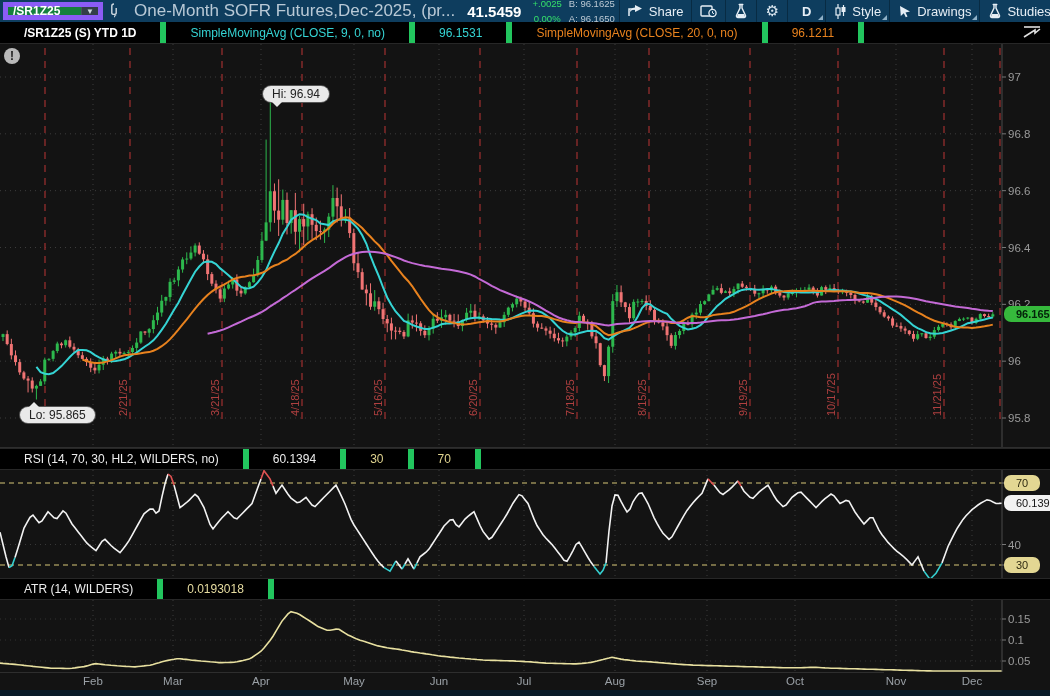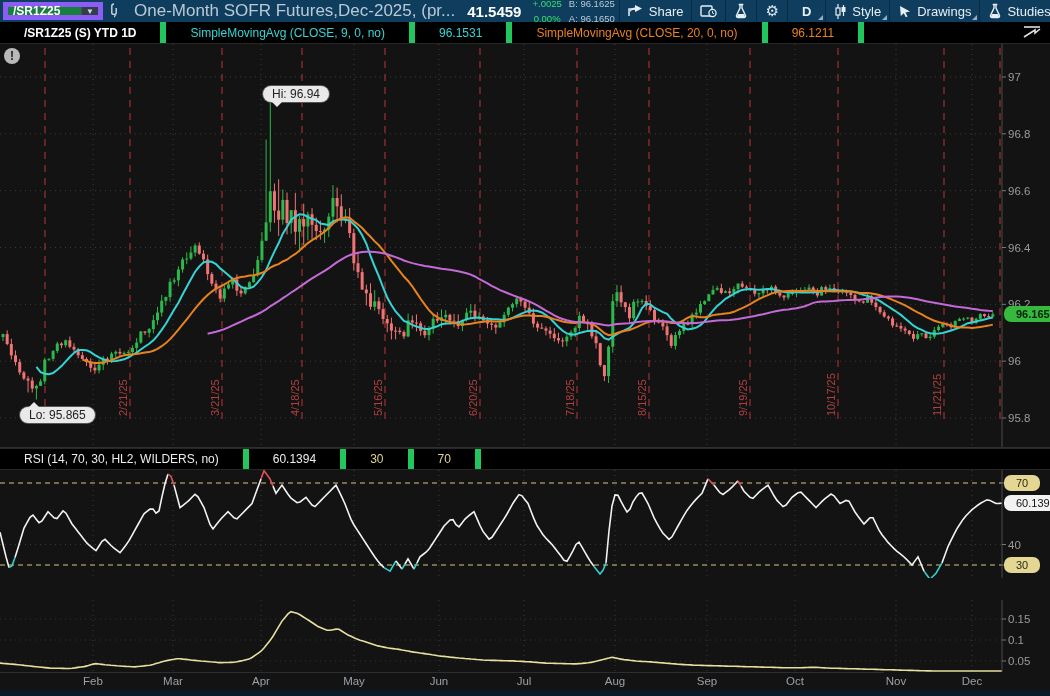--- a/index.html
+++ b/index.html
@@ -775,20 +775,24 @@
         <line x1="1002" y1="13" x2="1006" y2="13" stroke="#777"></line>
         <line x1="1002" y1="74.5" x2="1006" y2="74.5" stroke="#777"></line>
         <line x1="1002" y1="95" x2="1006" y2="95" stroke="#777"></line>
         <text x="1008" y="78.5" fill="#9a9a9a" font-size="11.5" font-family="Liberation Sans, sans-serif">40</text>
       </g>
     </svg>
   <div class="ax-bubble bub-yellow" id="rsi-ob-bubble" style="top: 475px;">70</div>
   <div class="ax-bubble bub-white" id="rsi-val-bubble" style="top: 495.214px;">60.1394</div>
   <div class="ax-bubble bub-yellow" id="rsi-os-bubble" style="top: 557px;">30</div>
 
+  <div class="study-hdr" style="top:578px;">
+    <div class="st-cell" style="color:#ececec;">ATR (14, WILDERS)</div>
+    <div class="st-cell" style="color:#e6dca0;">0.0193018</div>
+  </div>
 
   <svg id="atr-svg" class="panel-svg" style="top:600px;" width="1050" height="72">
       <g>
         <line x1="93" y1="0" x2="93" y2="72" stroke="#3c3c3c" stroke-dasharray="1 4"></line>
         <line x1="173" y1="0" x2="173" y2="72" stroke="#3c3c3c" stroke-dasharray="1 4"></line>
         <line x1="261" y1="0" x2="261" y2="72" stroke="#3c3c3c" stroke-dasharray="1 4"></line>
         <line x1="354" y1="0" x2="354" y2="72" stroke="#3c3c3c" stroke-dasharray="1 4"></line>
         <line x1="439" y1="0" x2="439" y2="72" stroke="#3c3c3c" stroke-dasharray="1 4"></line>
         <line x1="524" y1="0" x2="524" y2="72" stroke="#3c3c3c" stroke-dasharray="1 4"></line>
         <line x1="615" y1="0" x2="615" y2="72" stroke="#3c3c3c" stroke-dasharray="1 4"></line>

